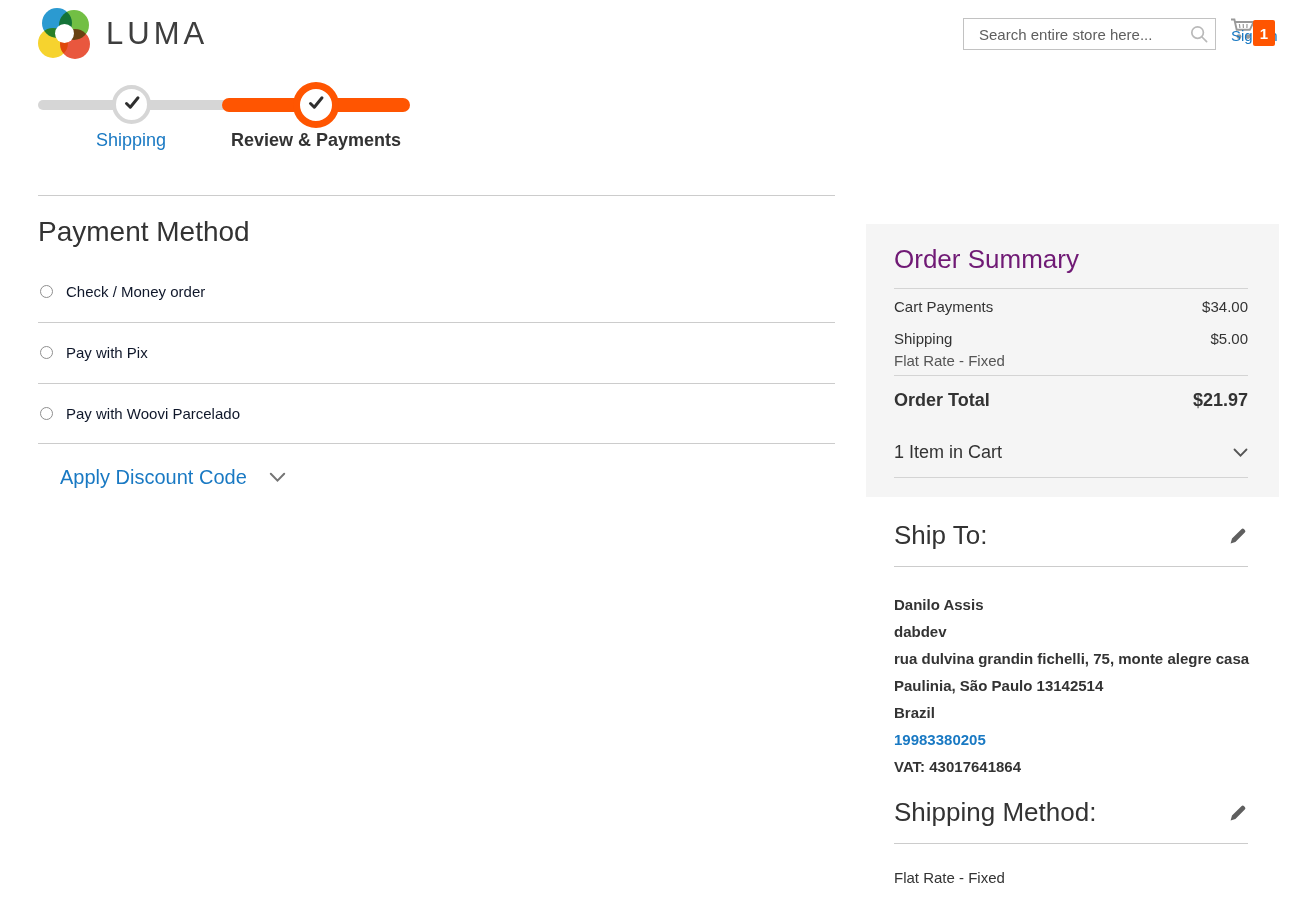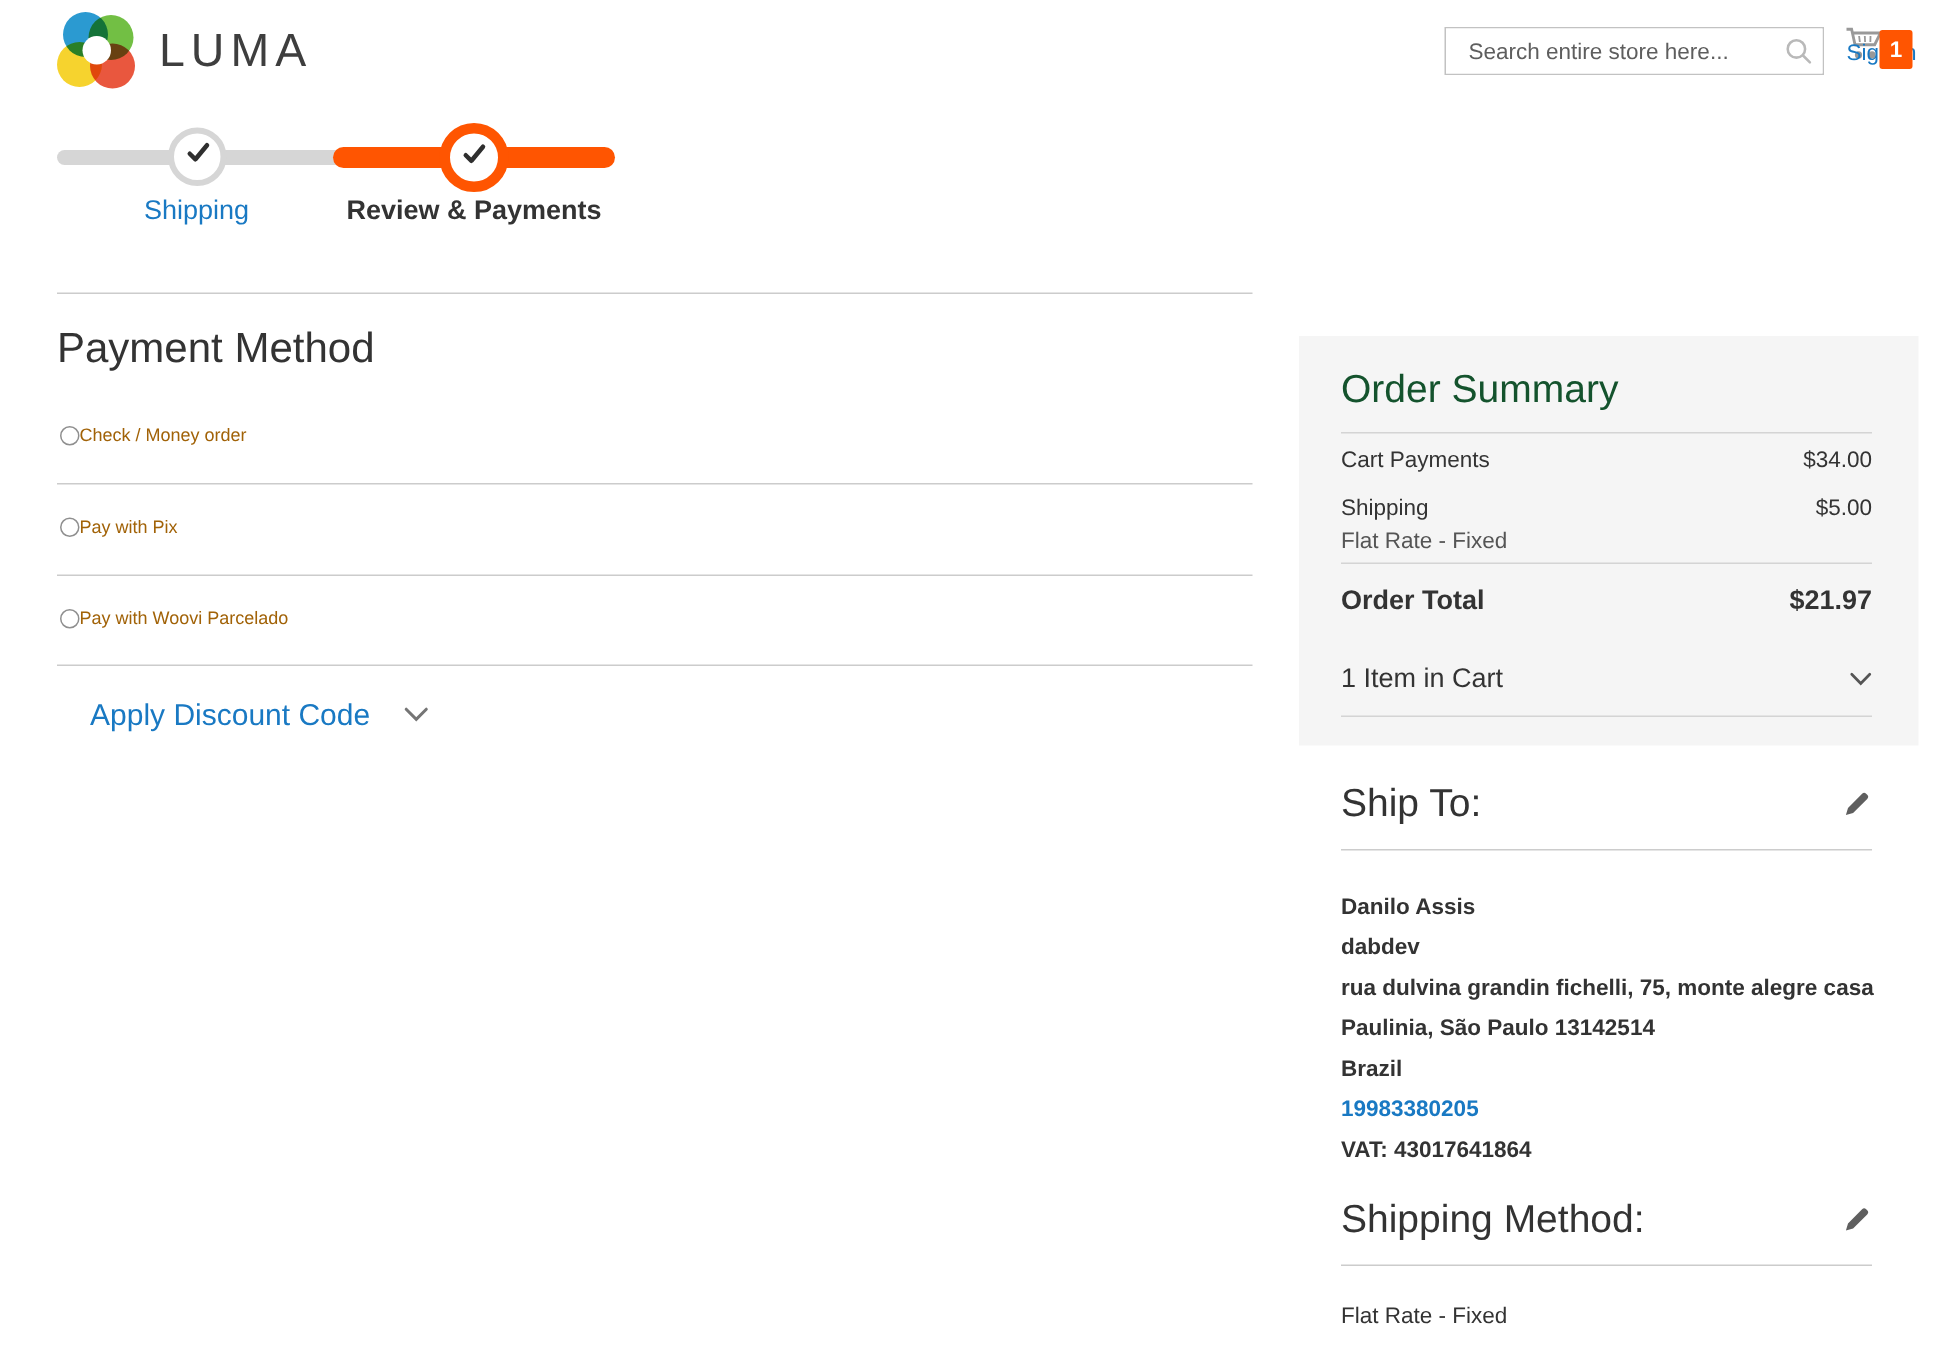--- a/index.html
+++ b/index.html
@@ -35,30 +35,30 @@
   .track.orange { left:222px; top:98px;  width:188px; height:14px; background:#ff5501; }
   .step-circle { position:absolute; background:#fff; border-radius:50%; display:flex; align-items:center; justify-content:center; }
   .step-circle.done   { left:112px; top:85px;  width:39px; height:39px; border:4px solid #d6d6d6; }
   .step-circle.active { left:293px; top:82px;  width:46px; height:46px; border:7px solid #ff5501; }
   .step-label { position:absolute; top:130px; text-align:center; font-size:18px; }
   .step-label.shipping { left:61px;  width:140px; color:#1979c3; cursor:pointer; }
   .step-label.review   { left:211px; width:210px; color:#333; font-weight:700; }
 
   
   .payment-title { position:absolute; left:38px; top:216px; font-size:28px; font-weight:300; color:#333; }
-  .pay-row { position:absolute; left:40px; display:flex; align-items:center; font-size:12px; color:#a16207; }
+  .pay-row { position:absolute; left:40px; display:flex; align-items:center; gap:13px; font-size:15px; color:#0f172a; }
   .radio { width:13px; height:13px; border:1px solid #8f8f8f; border-radius:50%; background:#fff; flex:0 0 auto; cursor:pointer; }
   .pay-row label { cursor:pointer; }
   .discount-row { position:absolute; left:60px; top:466px; display:flex; align-items:center; gap:22px; }
   .discount-link { font-size:20px; color:#1979c3; text-decoration:none; cursor:pointer; }
 
   
   .summary-box { position:absolute; left:866px; top:224px; width:413px; height:273px; background:#f5f5f5; }
   .summary-box .in { position:absolute; left:28px; width:354px; }
-  .sum-title { top:20px; font-size:26px; font-weight:300; color:#14532d; }
+  .sum-title { top:20px; font-size:26px; font-weight:300; color:#701a75; }
   .sum-hr { position:absolute; left:28px; width:354px; height:1px; background:#d4d4d4; }
   .sum-row { display:flex; justify-content:space-between; align-items:center; font-size:15px; color:#333; }
   .sum-row.big { font-size:18px; }
   .sum-row.bold { font-weight:700; }
   .sum-note { font-size:15px; color:#555; margin-top:5px; }
   .chev { cursor:pointer; }
 
   
   .side-head { position:absolute; left:894px; width:354px; display:flex; justify-content:space-between; align-items:center; }
   .side-head .t { font-size:26px; font-weight:300; color:#333; }
@@ -135,21 +135,21 @@
     <label>Check / Money order</label>
   </div>
   <div class="hr" style="left:38px; top:322px; width:797px;"></div>
 
   <div class="pay-row" style="top:344px;">
     <span class="radio"></span>
     <label>Pay with Pix</label>
   </div>
   <div class="hr" style="left:38px; top:383px; width:797px;"></div>
 
-  <div class="pay-row" style="top:405px;align-items:flex-end;">
+  <div class="pay-row" style="top:405px;">
     <span class="radio"></span>
     <label>Pay with Woovi Parcelado</label>
   </div>
   <div class="hr" style="left:38px; top:443px; width:797px;"></div>
 
   <div class="discount-row">
     <a class="discount-link">Apply Discount Code</a>
     <span>
       <svg width="17" height="11" viewBox="0 0 17 11">
         <path d="M1.8 1.8 L8.5 8.6 L15.2 1.8" fill="none" stroke="#757575" stroke-width="2" stroke-linecap="round"></path>

